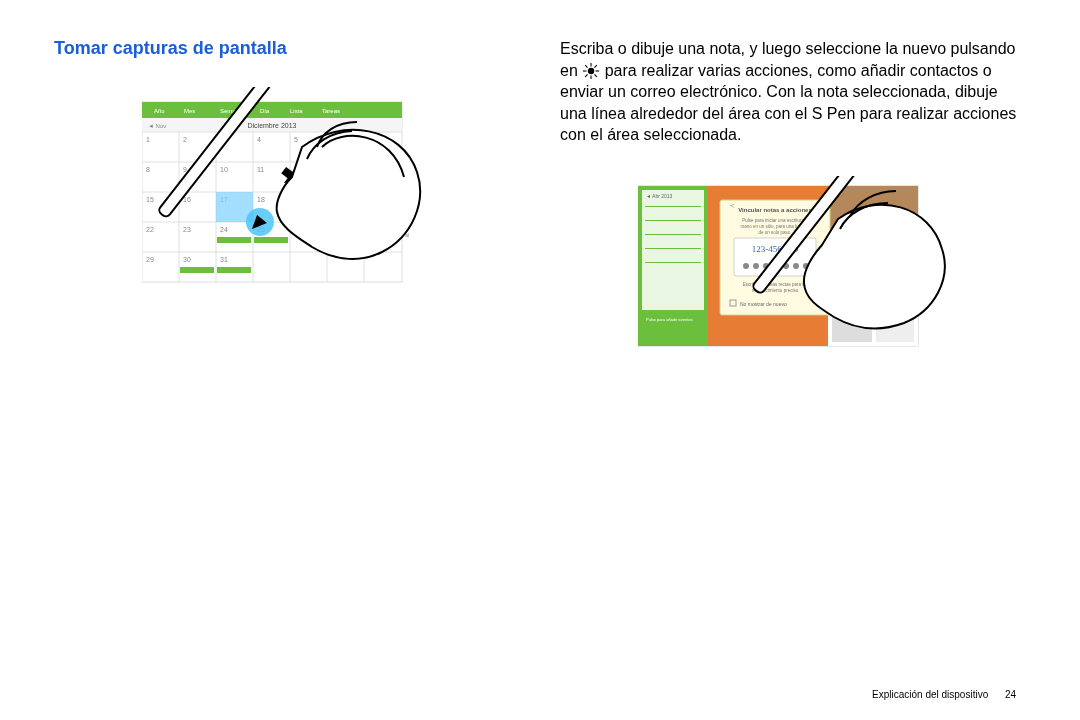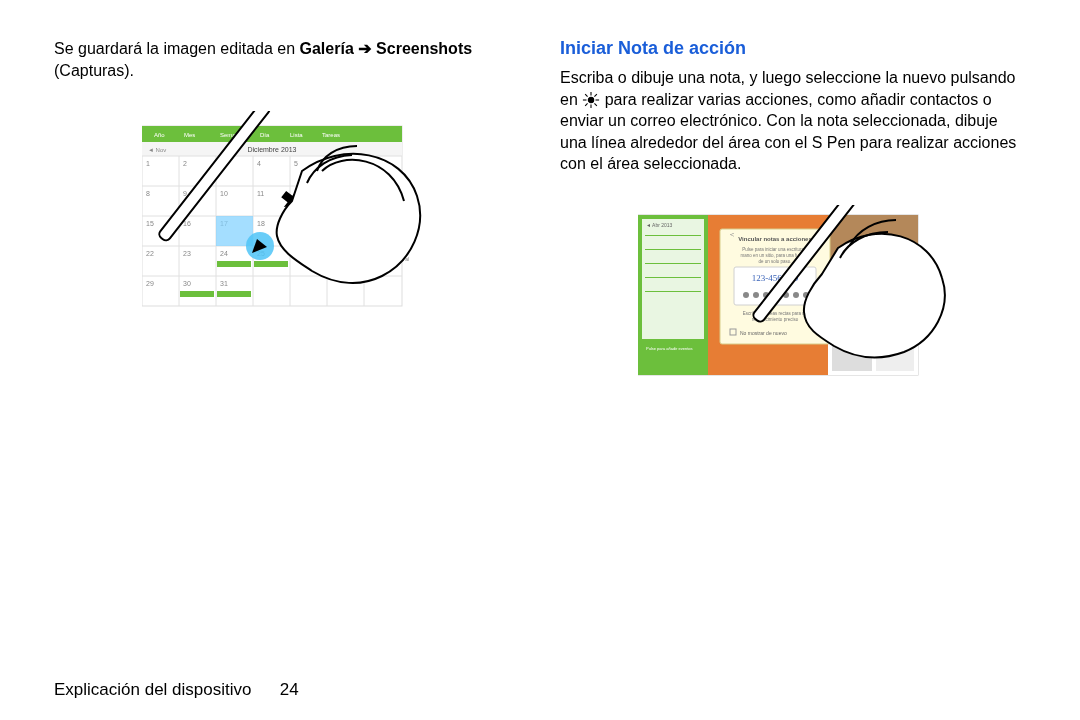--- a/index.html
+++ b/index.html
@@ -44,42 +44,40 @@
   }
   .arrow {
     font-weight: bold;
   }
   .figure {
     display: flex;
     justify-content: center;
     margin-top: 20px;
   }
   .footer {
-    text-align: left;
-    font-size: 17px;
+    text-align: right;
+    font-size: 10px;
     padding-top: 20px;
     padding-right: 10px;
   }
   
   .inline-icon svg {
     vertical-align: middle;
     width: 18px;
     height: 18px;
   }
 </style>
 </head>
 <body>
 
 <div class="page">
   <div class="columns">
 
     <div class="col">
-      <p class="body">
-        <span>Se guardará la imagen editada en </span><span class="bold">Galería</span><span class="arrow"> ➔ </span><span class="bold">Screenshots</span><span> (Capturas).</span>
-      </p>
+      <h2 class="section-title">Tomar capturas de pantalla</h2>
 
       <div class="figure">
         <svg width="290" height="200" viewBox="0 0 290 200">
 
           <rect x="0" y="15" width="260" height="180" fill="#ffffff" stroke="#dddddd"></rect>
 
           <rect x="0" y="15" width="260" height="16" fill="#6cbf3c"></rect>
           <text x="12" y="26" font-size="6" fill="#fff">Año</text>
           <text x="42" y="26" font-size="6" fill="#fff">Mes</text>
           <text x="78" y="26" font-size="6" fill="#fff">Semana</text>
@@ -164,21 +162,20 @@
                      M180 60 C200 40 250 45 262 90" fill="#fff" stroke="#000" stroke-width="2"></path>
 
             <path d="M175 60 C180 45 195 35 215 35" fill="none" stroke="#000" stroke-width="2"></path>
             <path d="M165 72 C172 56 188 45 210 44" fill="none" stroke="#000" stroke-width="2"></path>
           </g>
         </svg>
       </div>
     </div>
 
     <div class="col">
-      <h2 class="section-title">Iniciar Nota de acción</h2>
       <p class="body">
         <span>Escriba o dibuje una nota, y luego seleccione la nuevo pulsando en </span><span class="inline-icon"><svg viewBox="0 0 20 20">
               <g stroke="#000" stroke-width="1.2" fill="none">
                 <circle cx="10" cy="10" r="3" fill="#000"></circle>
                 <line x1="10" y1="1" x2="10" y2="5"></line>
                 <line x1="10" y1="15" x2="10" y2="19"></line>
                 <line x1="1" y1="10" x2="5" y2="10"></line>
                 <line x1="15" y1="10" x2="19" y2="10"></line>
                 <line x1="3.5" y1="3.5" x2="6.2" y2="6.2"></line>
                 <line x1="13.8" y1="13.8" x2="16.5" y2="16.5"></line>

